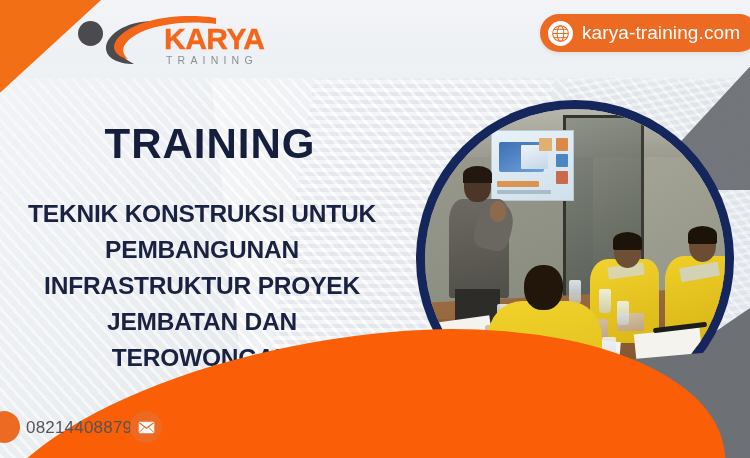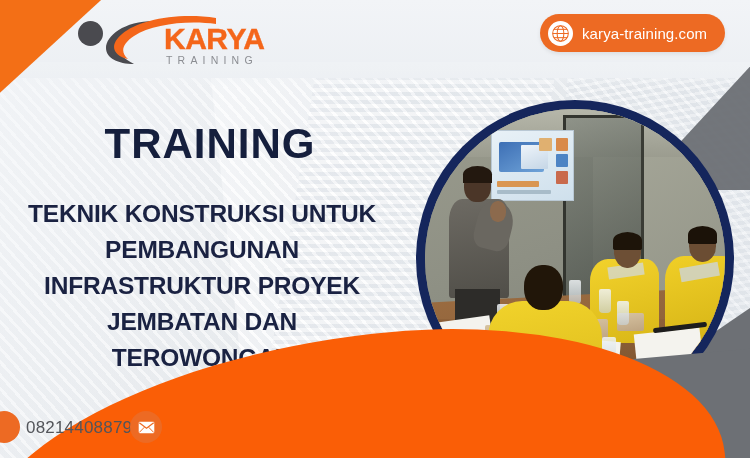--- a/index.html
+++ b/index.html
@@ -74,21 +74,21 @@
   .logo-training{position:absolute;left:88px;top:40px;font-size:10.5px;color:#8b8d92;
     letter-spacing:5.2px;font-weight:500;}
 
   
   .site-pill{position:absolute;left:540px;top:14px;height:38px;
     display:flex;align-items:center;gap:9px;padding:0 18px 0 8px;
     background:#ED6A23;border-radius:20px;
     box-shadow:0 2px 4px rgba(0,0,0,.08);}
   .globe{width:25px;height:25px;border-radius:50%;background:#fff;
     position:relative;flex:0 0 auto;}
-  .site-text{color:#fff;font-size:15px;letter-spacing:.1px;white-space:nowrap;}
+  .site-text{color:#fff;font-size:19px;letter-spacing:.1px;white-space:nowrap;}
 
   
   .title-training{position:absolute;left:0;top:120px;width:420px;text-align:center;
     font-size:42px;font-weight:bold;color:#151F3D;letter-spacing:1px;}
   .subtitle{position:absolute;left:-8px;top:196px;width:420px;text-align:center;
     font-size:24.5px;font-weight:bold;color:#1A2242;line-height:36px;letter-spacing:-0.2px;}
   .subtitle div{white-space:nowrap;}
 
   
   .photo-ring{position:absolute;left:416px;top:100px;width:318px;height:318px;

